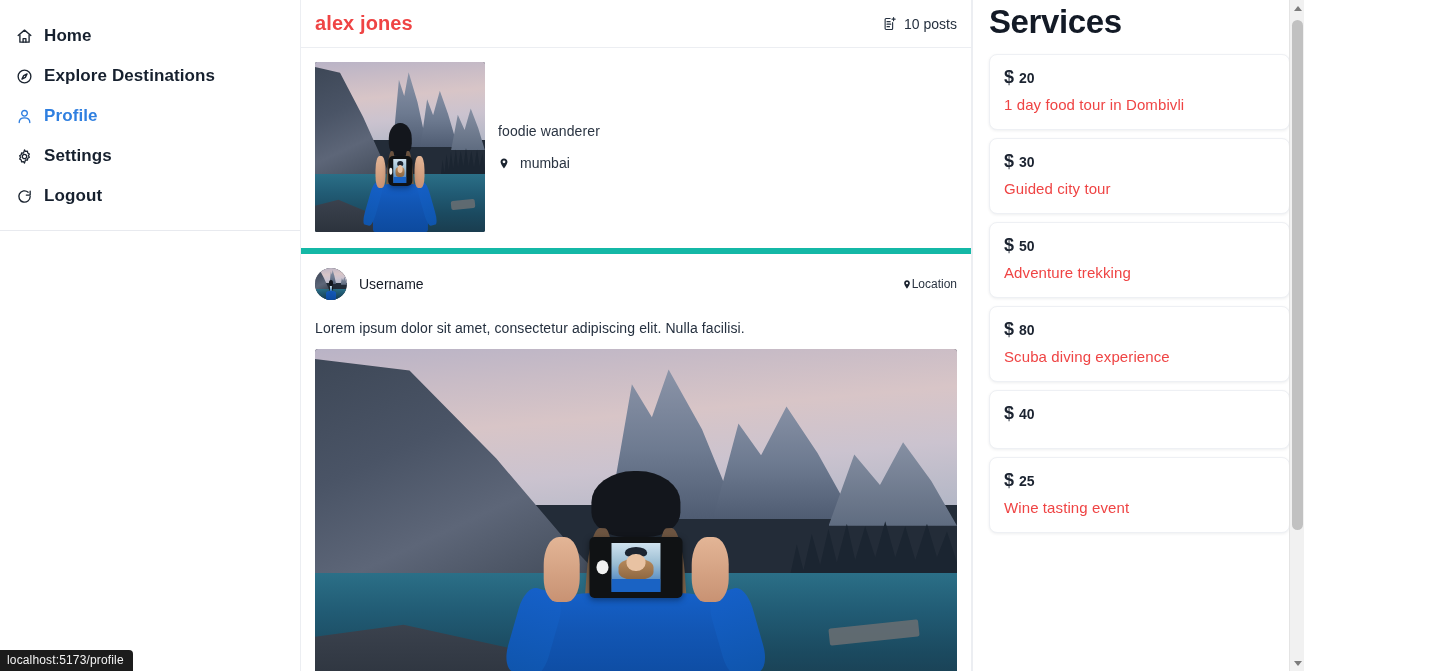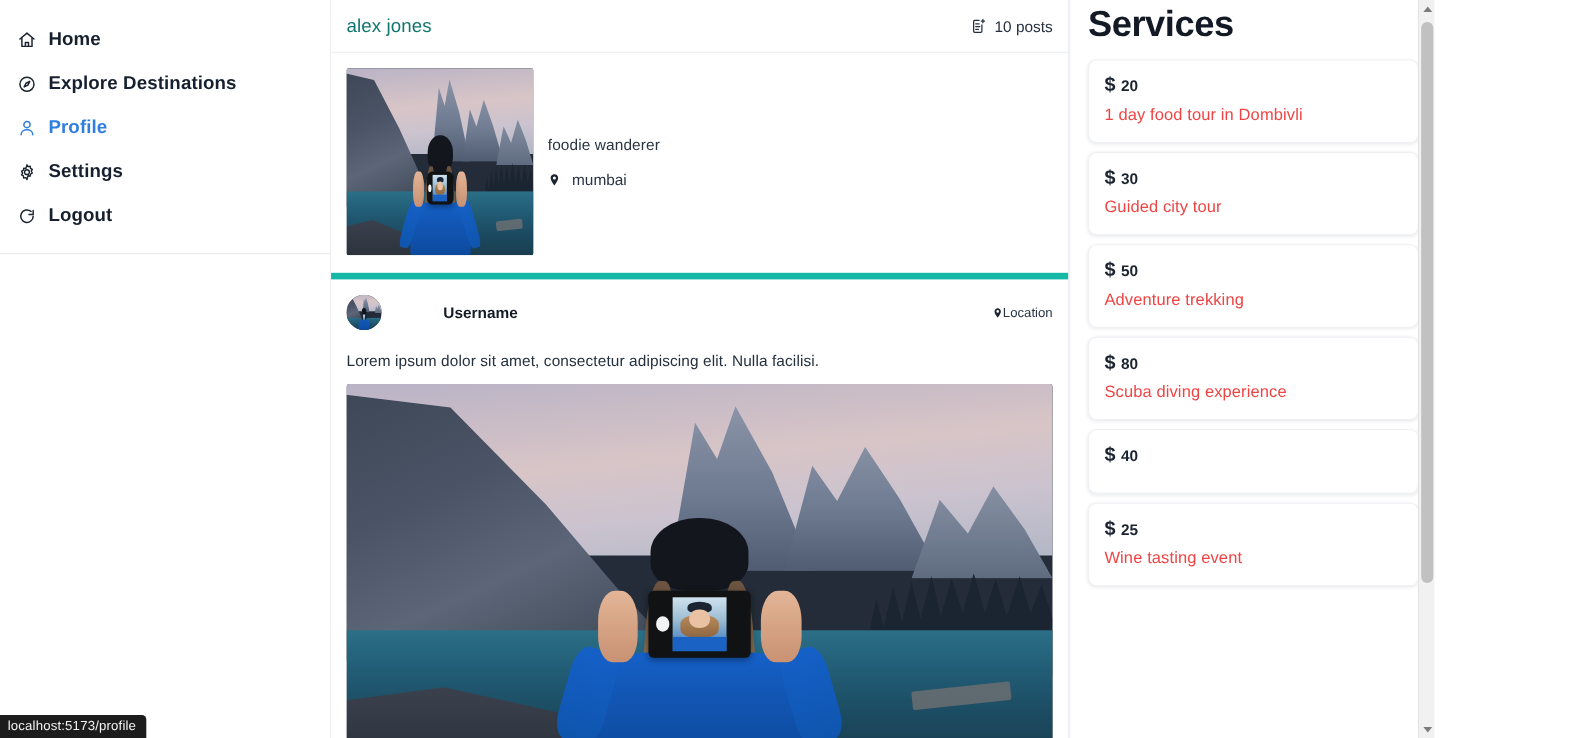--- a/index.html
+++ b/index.html
@@ -57,23 +57,23 @@
   }
   .profile-header {
     height: 48px;
     display: flex;
     align-items: center;
     justify-content: space-between;
     padding: 0 14px 0 14px;
     border-bottom: 1px solid #eceef2;
   }
   .profile-name {
-    font-size: 17px;
-    font-weight: 400;
-    color: #0f766e;
+    font-size: 20px;
+    font-weight: 700;
+    color: #ef4444;
     letter-spacing: .1px;
   }
   .posts-count {
     display: flex;
     align-items: center;
     gap: 7px;
     font-size: 14px;
     color: #25303f;
   }
   .posts-count svg { display:block; width: 15px; height: 15px; }
@@ -116,21 +116,21 @@
     justify-content: space-between;
   }
   .post-user { display: flex; align-items: center; gap: 12px; }
   .avatar-sm {
     width: 32px; height: 32px;
     border-radius: 50%;
     overflow: hidden;
     position: relative;
     flex: 0 0 32px;
   }
-  .post-username { font-size: 14px; font-weight: 700; color: #151b26; margin-left: 44px; }
+  .post-username { font-size: 14px; font-weight: 400; color: #151b26; }
   .post-loc {
     display: flex; align-items: center; gap: 0;
     font-size: 12px; color: #2a3442;
   }
   .post-loc svg { display:block; width: 10px; height: 13px; }
   .post-text {
     font-size: 14px;
     color: #25303f;
     margin: 20px 0 13px 0;
     letter-spacing: .1px;

